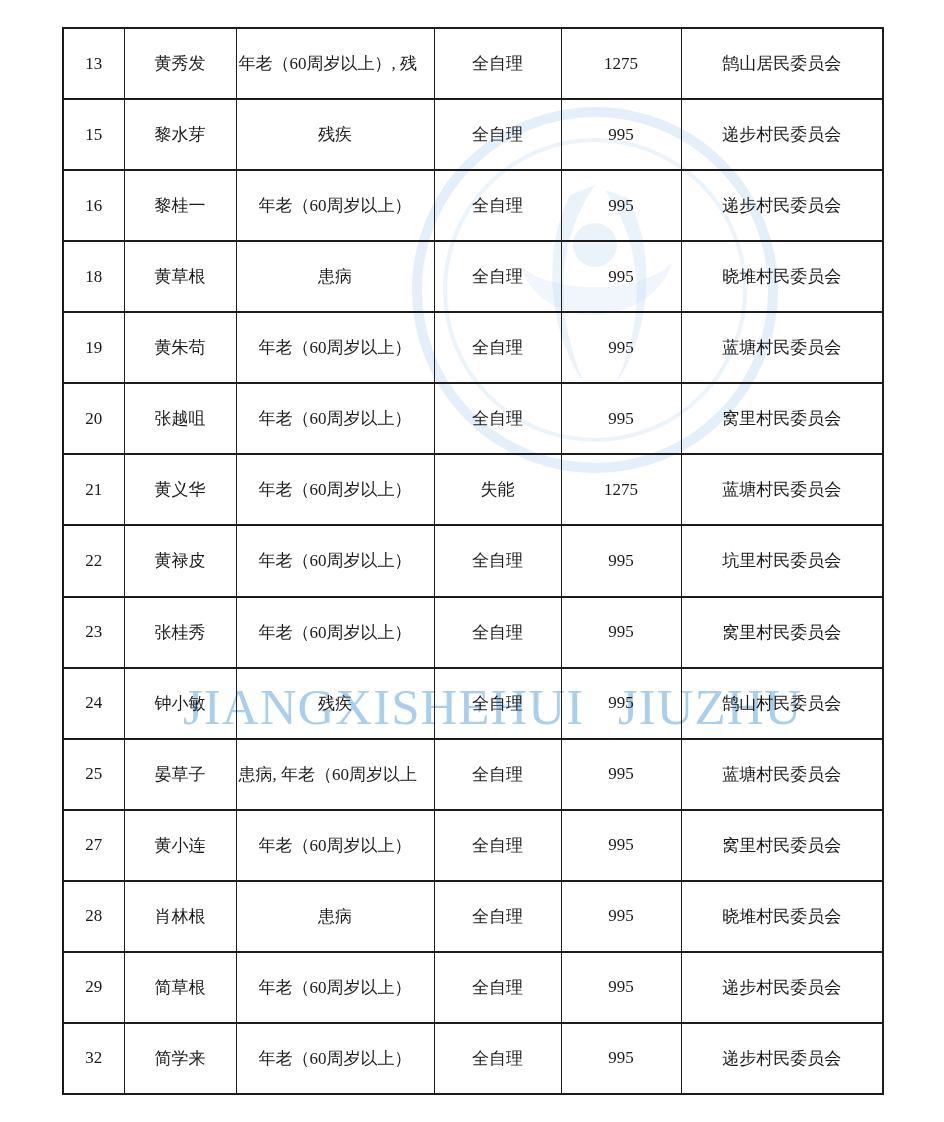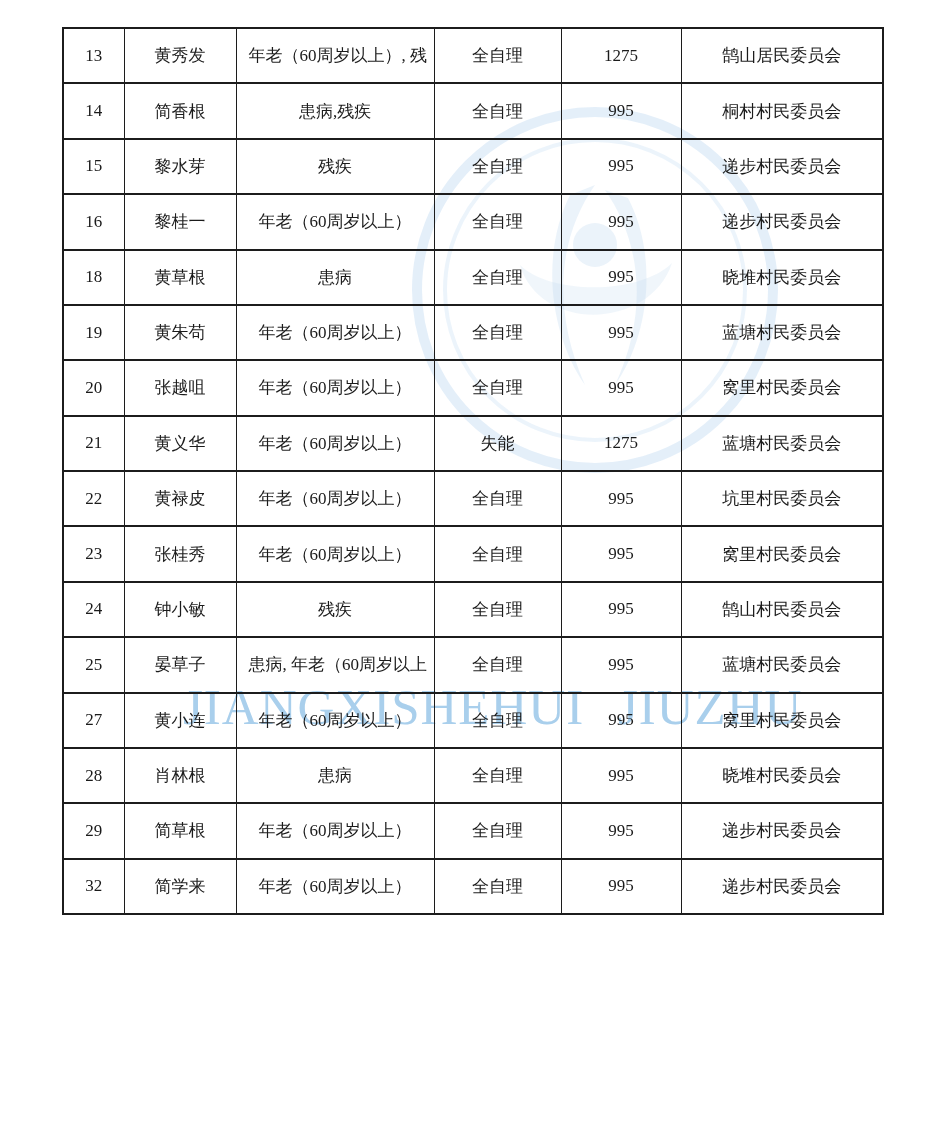--- a/index.html
+++ b/index.html
@@ -51,21 +51,21 @@
     color: #b6d6f0;
     font-family: "DejaVu Serif", "Liberation Serif", serif;
   }
 
   
   table.doc-table {
     position: absolute;
     left: 62px;
     top: 27px;
     width: 820px;
-    height: 888px;
+    height: 1068px;
     z-index: 1;
     border-collapse: collapse;
     table-layout: fixed;
     background: transparent;
   }
   .doc-table td {
     border-left: 1px solid #1c1c1c;
     border-right: 1px solid #1c1c1c;
     border-top: 2px solid #1c1c1c;
     border-bottom: 2px solid #1c1c1c;
@@ -75,21 +75,21 @@
     padding: 0;
     background: transparent;
     overflow: hidden;
   }
   .doc-table {
     border: 2px solid #1c1c1c;
   }
   .doc-table td.left-clip {
     text-align: left;
     white-space: nowrap;
-    padding-left: 12px;
+    padding-left: 2px;
   }
 </style>
 </head>
 <body>
 
 <div class="wm-layer">
   <svg class="wm-emblem" viewBox="0 0 390 390" xmlns="http://www.w3.org/2000/svg">
     <circle cx="195" cy="195" r="178" fill="none" stroke="rgba(188,216,239,0.40)" stroke-width="10"></circle>
     <circle cx="195" cy="195" r="150" fill="none" stroke="rgba(188,216,239,0.28)" stroke-width="4"></circle>
     <path d="M195 90 C 160 140, 150 210, 185 290 C 150 240, 140 160, 170 100 Z" fill="rgba(188,216,239,0.30)"></path>
@@ -112,28 +112,20 @@
   <tbody>
       <tr>
         <td>13</td>
         <td>黄秀发</td>
         <td class="left-clip">年老（60周岁以上）, 残</td>
         <td>全自理</td>
         <td>1275</td>
         <td>鹄山居民委员会</td>
       </tr>
       <tr>
-        <td>14</td>
-        <td>简香根</td>
-        <td>患病,残疾</td>
-        <td>全自理</td>
-        <td>995</td>
-        <td>桐村村民委员会</td>
-      </tr>
-      <tr>
         <td>15</td>
         <td>黎水芽</td>
         <td>残疾</td>
         <td>全自理</td>
         <td>995</td>
         <td>递步村民委员会</td>
       </tr>
       <tr>
         <td>16</td>
         <td>黎桂一</td>

